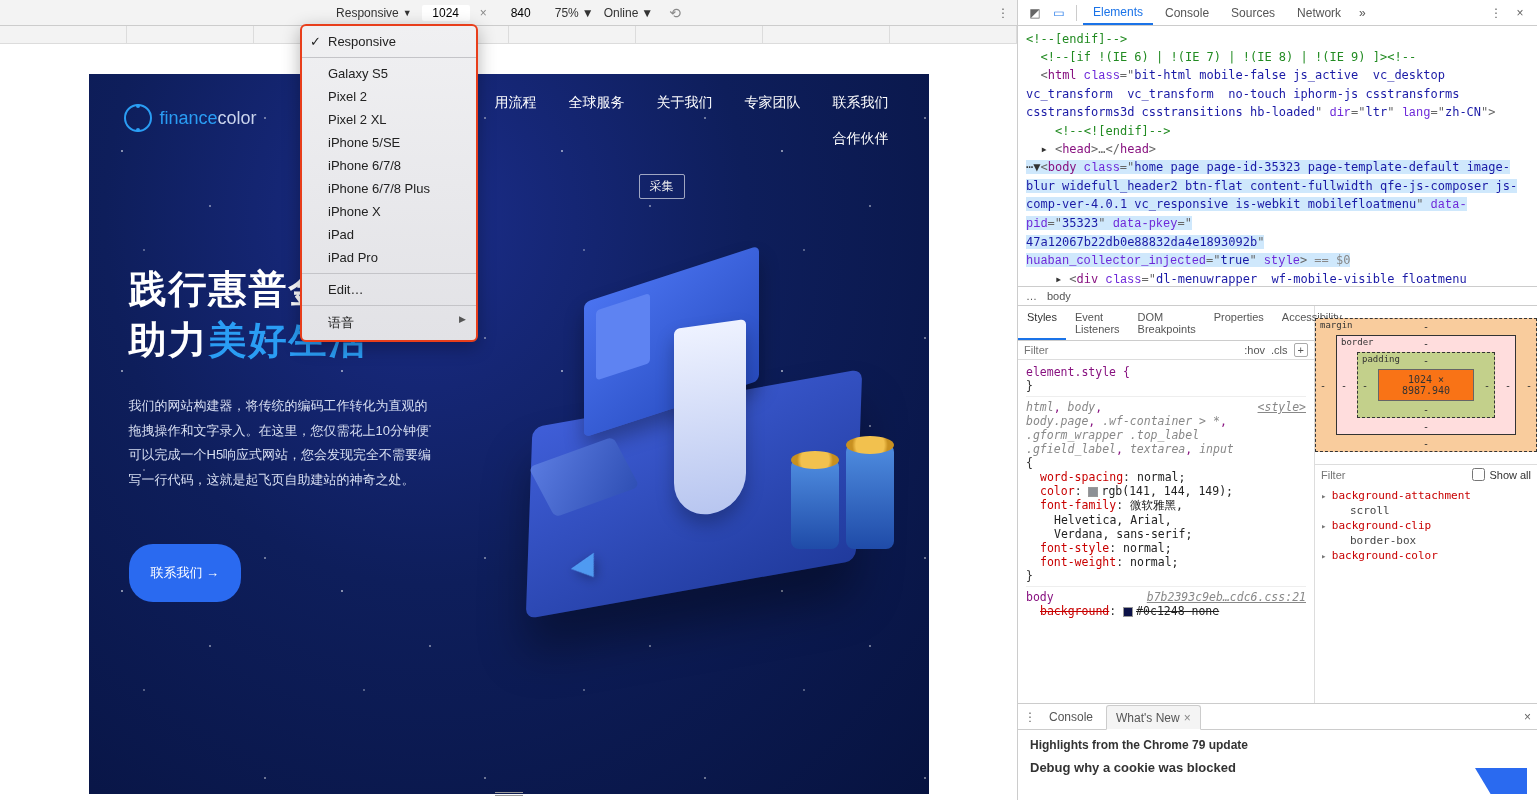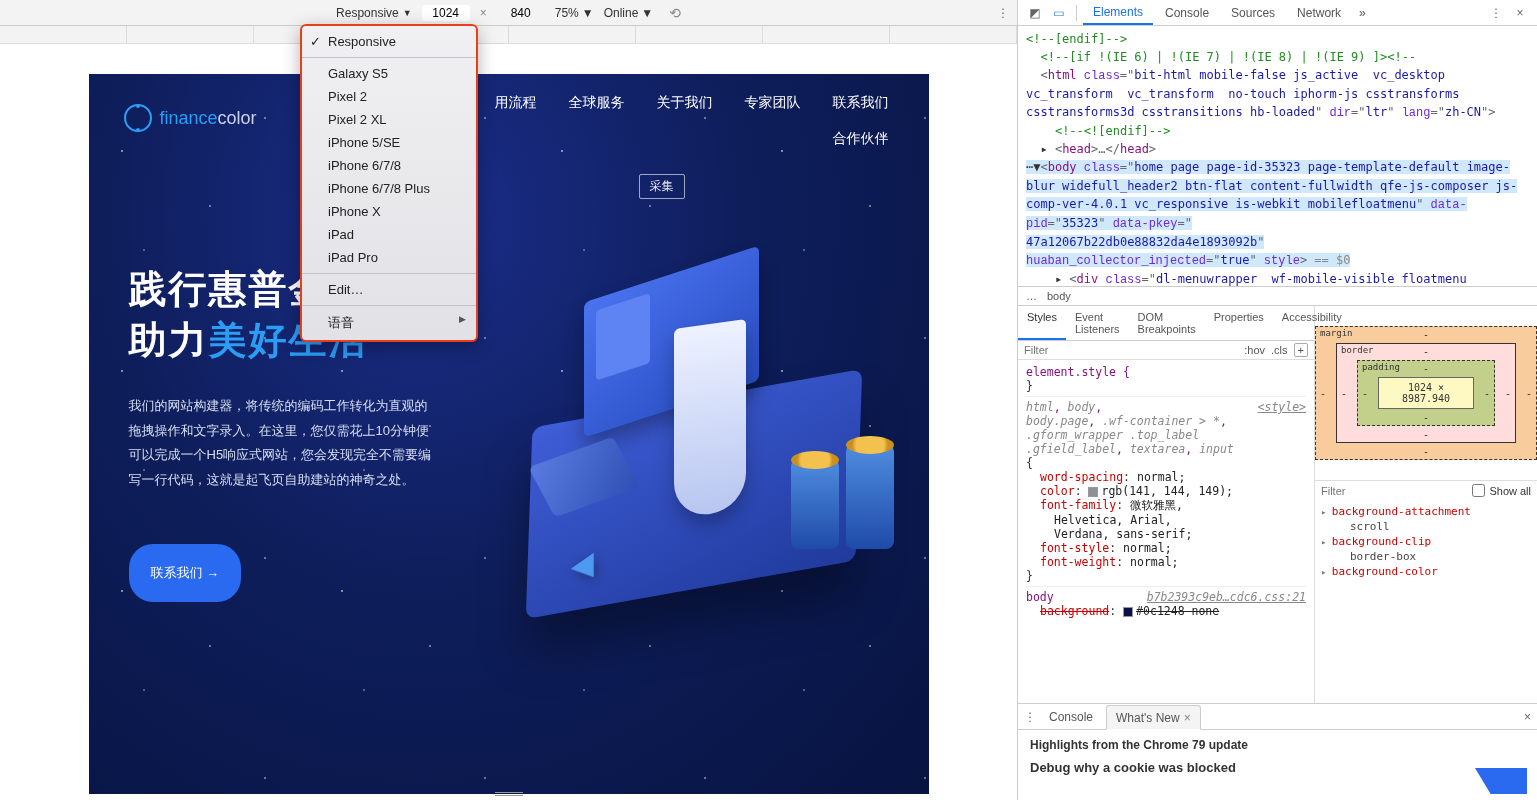--- a/index.html
+++ b/index.html
@@ -77,26 +77,26 @@
 .filter-row { display: flex; align-items: center; border-bottom: 1px solid #ddd; font-size: 11px; padding: 2px 6px; gap: 6px; color: #555; }
 .filter-row input { flex: 1; border: none; outline: none; font-size: 11px; }
 .css-body { font-family: Menlo, Consolas, monospace; font-size: 11.5px; padding: 5px 8px; overflow: hidden; flex: 1; }
 .css-sel { color: #881280; }
 .css-sel i { color: #888; font-style: italic; }
 .css-link { color: #888; float: right; text-decoration: underline; font-style: italic; }
 .css-prop { color: #c80000; margin-left: 14px; }
 .css-val { color: #222; }
 .swatch { display: inline-block; width: 10px; height: 10px; border: 1px solid #999; vertical-align: middle; margin-right: 3px; }
 .computed-col { width: 222px; display: flex; flex-direction: column; }
-.box-model { margin: 20px auto; position: relative; font-family: Menlo, monospace; font-size: 10px; text-align: center; }
+.box-model { margin: 12px auto; position: relative; font-family: Menlo, monospace; font-size: 10px; text-align: center; }
 .bm-layer { position: relative; padding: 16px 20px; border: 1px dashed #333; }
 .bm-margin { background: #f9cc9d; }
 .bm-border { background: #fdd; border-style: solid; }
 .bm-padding { background: #c3d08b; border-style: dashed; }
-.bm-content { background: #fef9c3; border: 1px solid #666; padding: 4px 6px; }
+.bm-content { background: #f97316; border: 1px solid #666; padding: 4px 6px; }
 .bm-label { position: absolute; top: 1px; left: 4px; font-size: 9px; color: #333; }
 .bm-num { position: absolute; font-size: 10px; color: #333; }
 .comp-filter { border-top: 1px solid #ddd; display: flex; align-items: center; padding: 3px 6px; font-size: 11px; gap: 4px; }
 .comp-filter input[type=text] { flex: 1; border: none; outline: none; font-size: 11px; }
 .comp-list { font-family: Menlo, monospace; font-size: 11px; padding: 4px 6px; }
 .comp-list .cl-row { display: flex; padding: 1px 0; }
 .comp-list .cl-k { color: #c80000; }
 .comp-list .cl-k::before { content: "▸ "; color: #777; font-size: 9px; }
 .comp-list .cl-v { color: #444; margin-left: 29px; }
 .drawer { border-top: 1px solid #ccc; background: #fff; font-size: 12px; }

